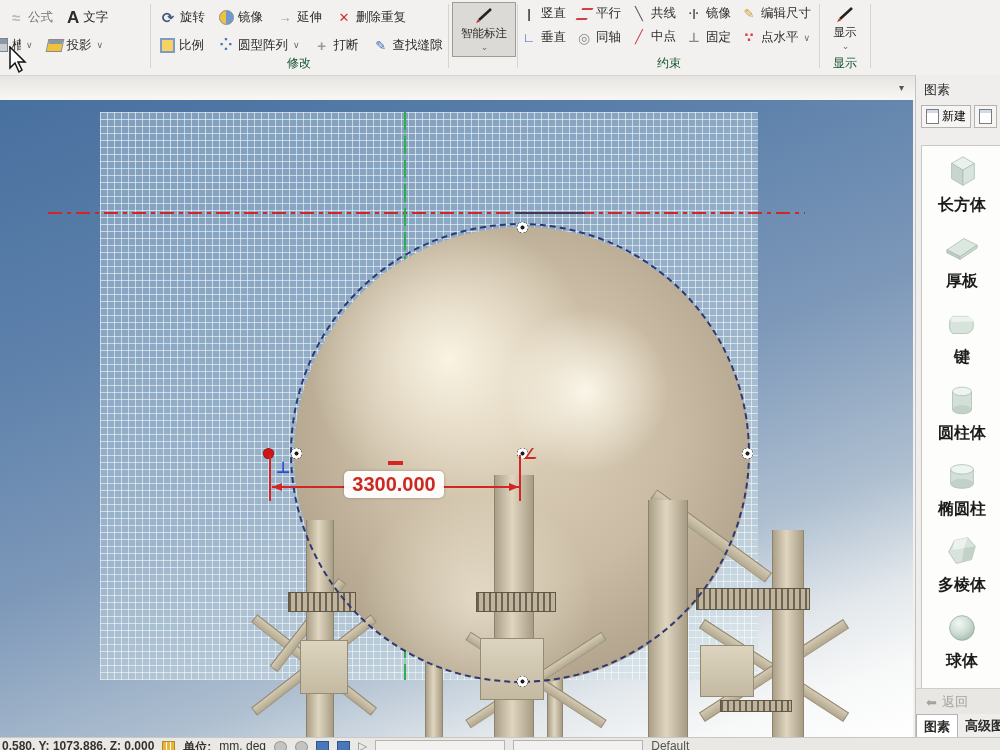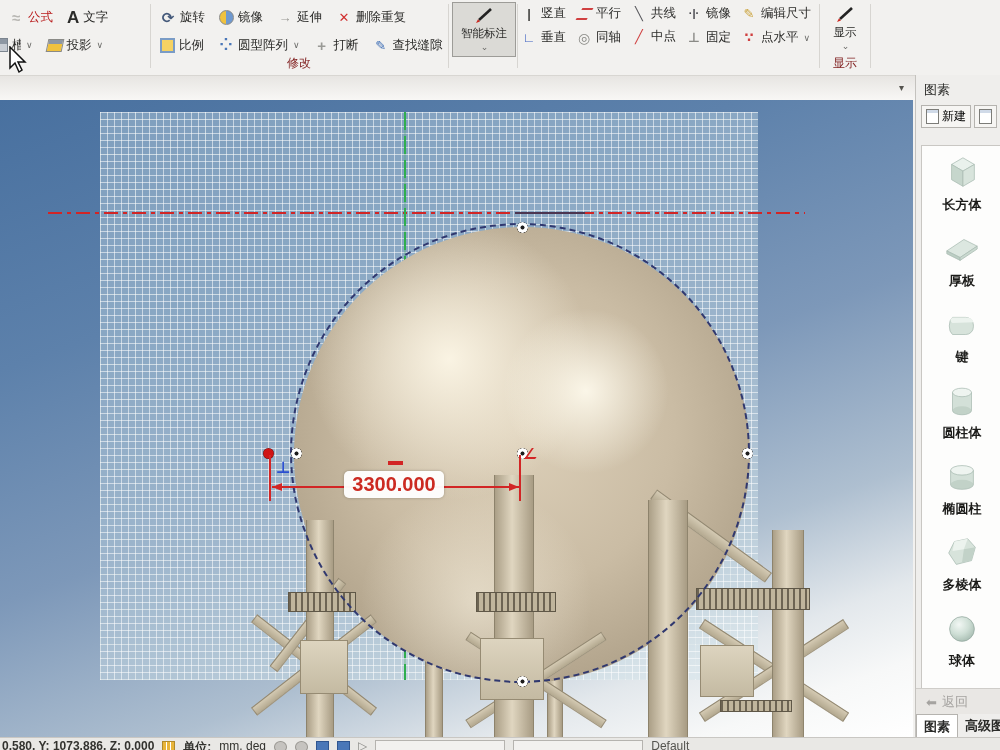--- a/index.html
+++ b/index.html
@@ -3,24 +3,24 @@
 <meta charset="utf-8">
 <style>
   html,body{margin:0;padding:0;}
   body{font-family:"Liberation Sans","DejaVu Sans",sans-serif;background:#f2f1ef;}
   #screen{position:relative;width:1000px;height:750px;overflow:hidden;background:#f2f1ef;}
 
   
   #ribbon{position:absolute;left:0;top:0;width:1000px;height:75px;background:#f2f1ef;border-bottom:1px solid #d8d6d2;}
   .vsep{position:absolute;top:4px;height:64px;width:1px;background:#d7d5d1;}
   .rgroup{position:absolute;top:0;height:75px;}
-  .glabel{position:absolute;bottom:3px;left:0;right:0;text-align:center;font-size:12px;color:#7f1d1d;}
+  .glabel{position:absolute;bottom:3px;left:0;right:0;text-align:center;font-size:12px;color:#14532d;}
   .rrow{display:flex;align-items:center;gap:14px;height:26px;padding-left:8px;}
   .rcell{display:flex;align-items:center;gap:4px;font-size:12.5px;color:#2b2b29;white-space:nowrap;cursor:default;}
-  .rcell.dim{color:#b91c1c;}
+  .rcell.dim{color:#737373;}
   .chev{font-size:9px;color:#6b6b68;margin-left:1px;}
   .ic{width:16px;height:16px;display:inline-flex;align-items:center;justify-content:center;font-size:13px;line-height:1;}
   .ic-formula::before{content:"≈";color:#b8b7b3;font-weight:bold;font-size:15px;}
   .ic-textA{font-size:17px;font-weight:bold;color:#2b2b29;width:auto;}
   .ic-slot{width:12px;height:12px;background:linear-gradient(180deg,#8d97a3 40%,#c8cdd4 40%);border:1px solid #7c858f;}
   .ic-proj{width:14px;height:11px;background:linear-gradient(180deg,#8d97a3 35%,#f0c23e 35%);border:1px solid #8a8a86;transform:skewX(-12deg);}
   .ic-rotate::before{content:"⟳";color:#44597a;font-weight:bold;font-size:15px;}
   .ic-mirror{width:13px;height:13px;border-radius:50%;background:linear-gradient(90deg,#f0c23e 50%,#6f99d0 50%);border:1px solid #8a8a86;}
   .ic-scale{width:11px;height:11px;background:#f5d263;border:2px solid #7a9cc6;}
   .ic-array::before{content:"⁘";color:#4a77b8;font-size:16px;font-weight:bold;}
@@ -90,21 +90,21 @@
 
   
   #rpanel{position:absolute;left:915px;top:75px;width:85px;height:662px;background:#efeeec;border-left:1px solid #c4c2be;box-sizing:border-box;}
   #rpanel .ptitle{padding:6px 0 4px 8px;font-size:13px;color:#2b2b29;}
   #rpanel .ptools{display:flex;gap:3px;padding:2px 0 2px 5px;}
   .pbtn{display:flex;align-items:center;gap:3px;background:#f6f5f3;border:1px solid #b5b3af;font-size:12px;padding:2px 4px;white-space:nowrap;}
   .page-ic{width:11px;height:13px;background:#fff;border:1px solid #7c7c78;box-shadow:inset 0 3px 0 rgba(120,150,190,.35);}
   #rsearch{margin:17px 0 0 5px;width:72px;border:none;background:transparent;font-size:12px;color:#8a8a86;padding:2px;}
   #shape-list{position:absolute;left:5px;top:70px;width:80px;height:545px;background:#fdfdfc;border:1px solid #c9c7c3;border-right:none;overflow:hidden;}
   .shape-item{height:76px;display:flex;flex-direction:column;align-items:center;justify-content:center;gap:4px;cursor:pointer;}
-  .shape-item .slabel{font-size:13px;font-weight:bold;color:#1c1c1a;}
+  .shape-item .slabel{font-size:16px;font-weight:bold;color:#1c1c1a;}
   .shape-item svg{display:block;}
   #rfooter{position:absolute;left:0;top:613px;width:85px;}
   #back-row{display:flex;align-items:center;gap:5px;padding:4px 0 3px 10px;background:#e9e7e4;border-top:1px solid #cfcdc9;color:#a5a3a0;font-size:13px;}
   #rtabs{display:flex;}
   .rtab{font-size:13px;font-weight:bold;padding:3px 7px;white-space:nowrap;color:#2b2b29;}
   .rtab.active{background:#ffffff;border:1px solid #b5b3af;border-bottom:none;}
   .rtab.inactive{overflow:hidden;max-width:44px;}
 
   
   #statusbar{position:absolute;left:0;top:737px;width:1000px;height:13px;background:#e9e8e5;border-top:1px solid #c9c7c3;overflow:hidden;display:flex;align-items:flex-start;gap:8px;padding-top:1px;box-sizing:border-box;}
@@ -256,20 +256,21 @@
             <span class="ic ic-editdim"></span>
             <span>编辑尺寸</span>
           </div>
           <div class="rcell">
             <span class="ic ic-pthoriz"></span>
             <span>点水平</span>
             <span class="chev">∨</span>
           </div>
         </div>
       </div>
+      <div class="glabel">约束</div>
     </div>
 
     <div class="vsep" style="left:819px;"></div>
 
     <div class="rgroup" style="left:822px;width:46px;">
       <div class="bigbtn" style="left:-4px;width:54px;">
         <svg class="pencil" viewBox="0 0 20 18">
           <line x1="5" y1="13" x2="17" y2="2" stroke="#222" stroke-width="2.6"></line>
           <polygon points="2,16 6,14.5 4,12.2" fill="#cc2a21"></polygon>
         </svg>

